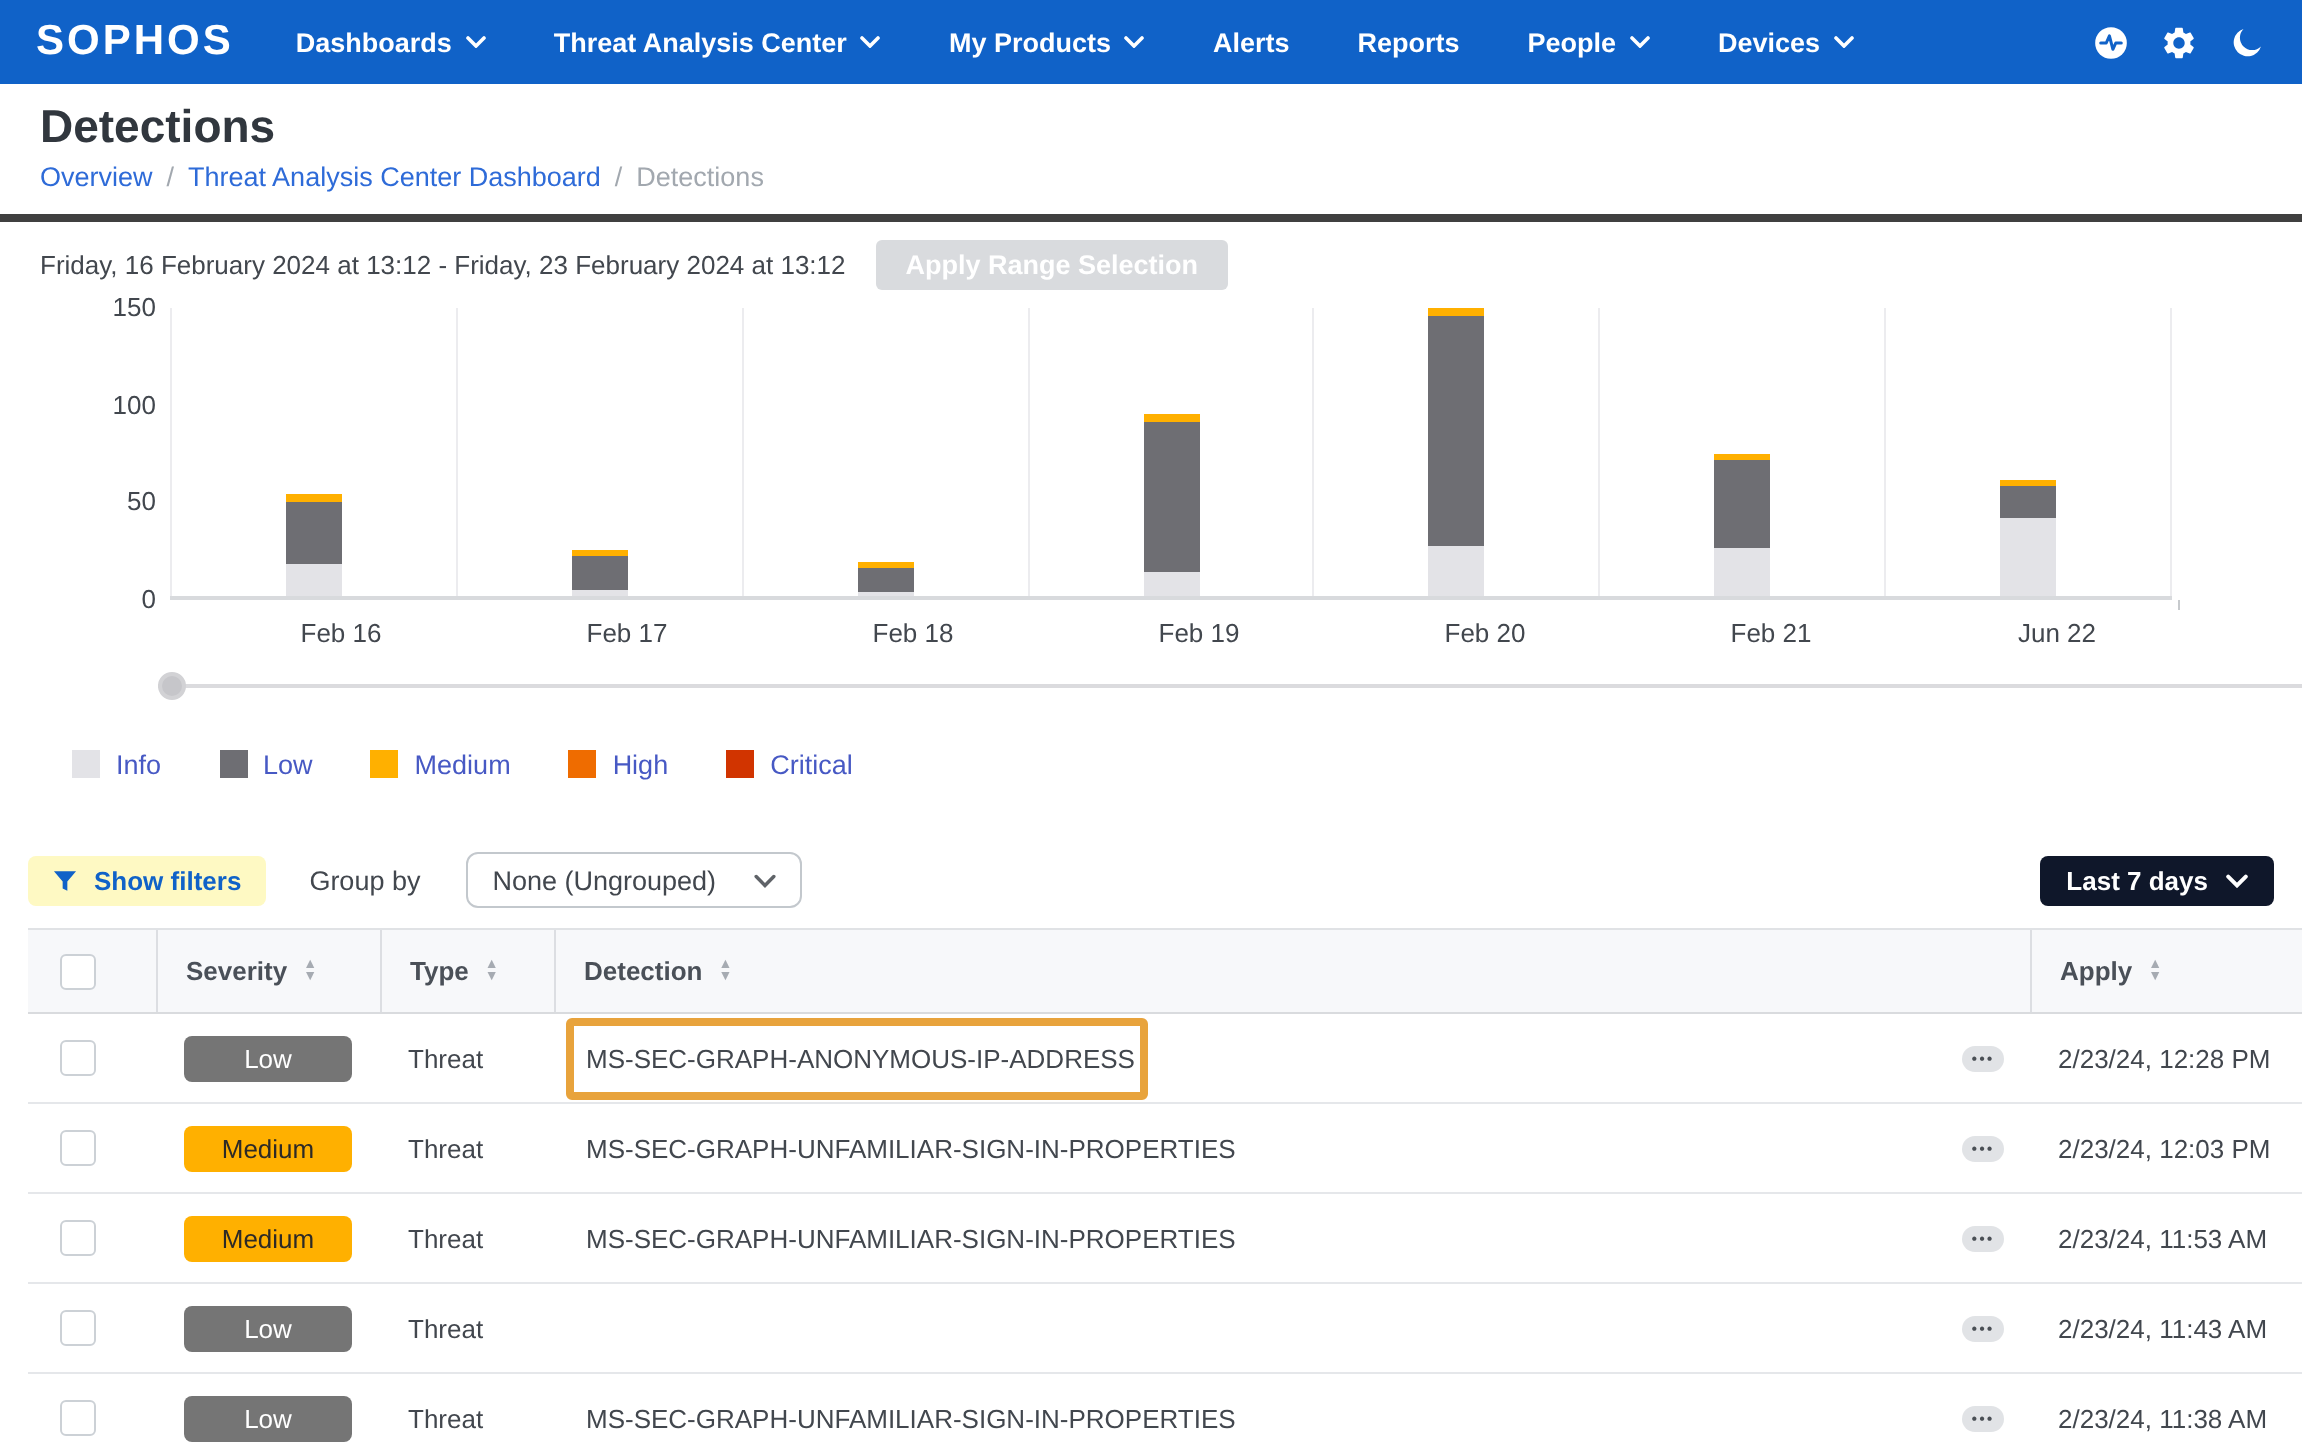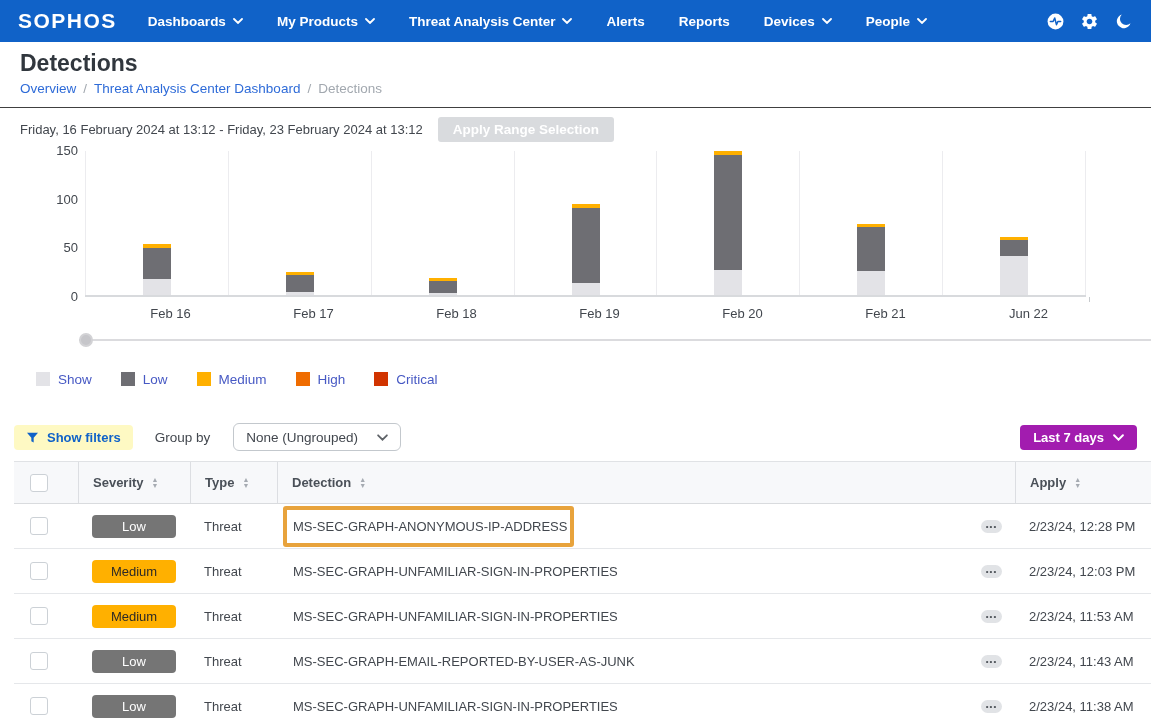--- a/index.html
+++ b/index.html
@@ -9,21 +9,21 @@
   
   .topnav { height:42px; background:#1062c8; display:flex; align-items:center; padding:0 18px; }
   .brand { color:#fff; font-size:21px; font-weight:700; letter-spacing:1.5px; margin-right:14px; cursor:pointer; }
   .nav-items { display:flex; align-items:center; height:100%; }
   .nav-item { display:flex; align-items:center; gap:7px; padding:0 17px; height:100%;
     color:#fff; font-weight:700; font-size:13.5px; cursor:pointer; white-space:nowrap; }
   .nav-icons { margin-left:auto; display:flex; align-items:center; gap:15px; }
   .nav-icon { width:19px; height:19px; cursor:pointer; display:block; }
 
   
-  .page-head { padding:8px 20px 10px; border-bottom:1px solid #404040; }
+  .page-head { padding:8px 20px 10px; border-bottom:4px solid #404040; }
   .page-title { font-size:23px; line-height:26px; font-weight:700; color:#31373e; margin-bottom:4px; }
   .breadcrumb { font-size:13.5px; line-height:17px; }
   .bc-link { color:#2e6bd8; cursor:pointer; }
   .bc-sep { color:#a2a8af; margin:0 7px; }
   .bc-current { color:#a2a8af; }
 
   
   .range-bar { height:33px; padding:9px 20px 0; display:flex; align-items:center; }
   .date-range { font-size:13px; color:#42474e; }
   .apply-btn { margin-left:15px; background:#d9dbde; color:#fff; border:none; border-radius:3px;
@@ -51,21 +51,21 @@
   .swatch { width:14px; height:14px; display:inline-block; }
 
   
   .filter-bar { display:flex; align-items:center; margin-top:36px; height:28px; padding:0 14px; }
   .show-filters { display:flex; align-items:center; gap:8px; background:#fef9c3; border-radius:4px;
     padding:5px 12px; color:#1062c8; font-weight:700; font-size:13px; cursor:pointer; }
   .group-by-label { margin-left:22px; font-size:13.5px; color:#42474e; }
   .group-select { margin-left:23px; width:168px; height:28px; border:1px solid #c3c8cd; border-radius:6px;
     background:#fff; display:flex; align-items:center; justify-content:space-between;
     padding:0 12px; font-size:13.5px; color:#42474e; cursor:pointer; }
-  .range-btn { margin-left:auto; background:#a21caf; color:#fff; border:none; border-radius:4px;
+  .range-btn { margin-left:auto; background:#0f172a; color:#fff; border:none; border-radius:4px;
     height:25px; padding:0 13px; font-weight:700; font-size:13px; display:flex; align-items:center; gap:9px;
     cursor:pointer; font-family:inherit; }
 
   
   .table { margin:10px 0 0 14px; border-top:1px solid #e0e2e5; }
   .thead { display:flex; height:42px; background:#f7f8fa; border-bottom:1px solid #d9dbde; }
   .th { display:flex; align-items:center; padding-left:14px; border-left:1px solid #dcdee2; cursor:pointer; }
   .th:first-child { border-left:none; }
   .th-label { font-size:13px; font-weight:700; color:#4a5058; }
   .sort { display:flex; flex-direction:column; margin-left:8px; color:#a6abb2; font-size:7px; line-height:5.5px; }
@@ -90,45 +90,45 @@
 <div class="topnav">
   <div class="brand">SOPHOS</div>
   <div class="nav-items" id="nav-items">
       <div class="nav-item">
         <span>Dashboards</span>
         <svg width="10" height="6" viewBox="0 0 10 6">
           <path d="M1 1l4 4 4-4" fill="none" stroke="#ffffff" stroke-width="1.8" stroke-linecap="round"></path>
         </svg>
       </div>
       <div class="nav-item">
+        <span>Threat Analysis Center</span>
+        <svg width="10" height="6" viewBox="0 0 10 6">
+          <path d="M1 1l4 4 4-4" fill="none" stroke="#ffffff" stroke-width="1.8" stroke-linecap="round"></path>
+        </svg>
+      </div>
+      <div class="nav-item">
         <span>My Products</span>
         <svg width="10" height="6" viewBox="0 0 10 6">
           <path d="M1 1l4 4 4-4" fill="none" stroke="#ffffff" stroke-width="1.8" stroke-linecap="round"></path>
         </svg>
       </div>
       <div class="nav-item">
-        <span>Threat Analysis Center</span>
-        <svg width="10" height="6" viewBox="0 0 10 6">
-          <path d="M1 1l4 4 4-4" fill="none" stroke="#ffffff" stroke-width="1.8" stroke-linecap="round"></path>
-        </svg>
-      </div>
-      <div class="nav-item">
         <span>Alerts</span>
       </div>
       <div class="nav-item">
         <span>Reports</span>
       </div>
       <div class="nav-item">
+        <span>People</span>
+        <svg width="10" height="6" viewBox="0 0 10 6">
+          <path d="M1 1l4 4 4-4" fill="none" stroke="#ffffff" stroke-width="1.8" stroke-linecap="round"></path>
+        </svg>
+      </div>
+      <div class="nav-item">
         <span>Devices</span>
-        <svg width="10" height="6" viewBox="0 0 10 6">
-          <path d="M1 1l4 4 4-4" fill="none" stroke="#ffffff" stroke-width="1.8" stroke-linecap="round"></path>
-        </svg>
-      </div>
-      <div class="nav-item">
-        <span>People</span>
         <svg width="10" height="6" viewBox="0 0 10 6">
           <path d="M1 1l4 4 4-4" fill="none" stroke="#ffffff" stroke-width="1.8" stroke-linecap="round"></path>
         </svg>
       </div>
     </div>
   <div class="nav-icons">
     <svg class="nav-icon" viewBox="0 0 24 24">
       <circle cx="12" cy="12" r="10" fill="#ffffff"></circle>
       <polyline points="5.5,12 9,12 11,7.5 13.2,16 15,12 18.5,12" fill="none" stroke="#1062c8" stroke-width="1.9" stroke-linejoin="round" stroke-linecap="round"></polyline>
     </svg>
@@ -218,21 +218,21 @@
   <div class="slider-handle"></div>
 <div class="ytick" style="top: 148px;">0</div>
     <div class="ytick" style="top: 99.3333px;">50</div>
     <div class="ytick" style="top: 50.6667px;">100</div>
     <div class="ytick" style="top: 2px;">150</div>
   </div>
 
 <div class="legend" id="legend">
     <div class="legend-item">
       <span class="swatch" style="background: rgb(227, 227, 231);"></span>
-      <span>Show</span>
+      <span>Info</span>
     </div>
     <div class="legend-item">
       <span class="swatch" style="background: rgb(110, 110, 115);"></span>
       <span>Low</span>
     </div>
     <div class="legend-item">
       <span class="swatch" style="background: rgb(255, 176, 0);"></span>
       <span>Medium</span>
     </div>
     <div class="legend-item">
@@ -361,21 +361,20 @@
         <div class="td c0">
           <span class="checkbox"></span>
         </div>
         <div class="td c1">
           <span class="badge" style="background: rgb(117, 117, 117); color: rgb(255, 255, 255);">Low</span>
         </div>
         <div class="td c2">
           <span>Threat</span>
         </div>
         <div class="td c3">
-          <span class="det-text">MS-SEC-GRAPH-EMAIL-REPORTED-BY-USER-AS-JUNK</span>
           <span class="row-menu">•••</span>
         </div>
         <div class="td c4">
           <span>2/23/24, 11:43 AM</span>
         </div>
       </div>
       <div class="tr">
         <div class="td c0">
           <span class="checkbox"></span>
         </div>

